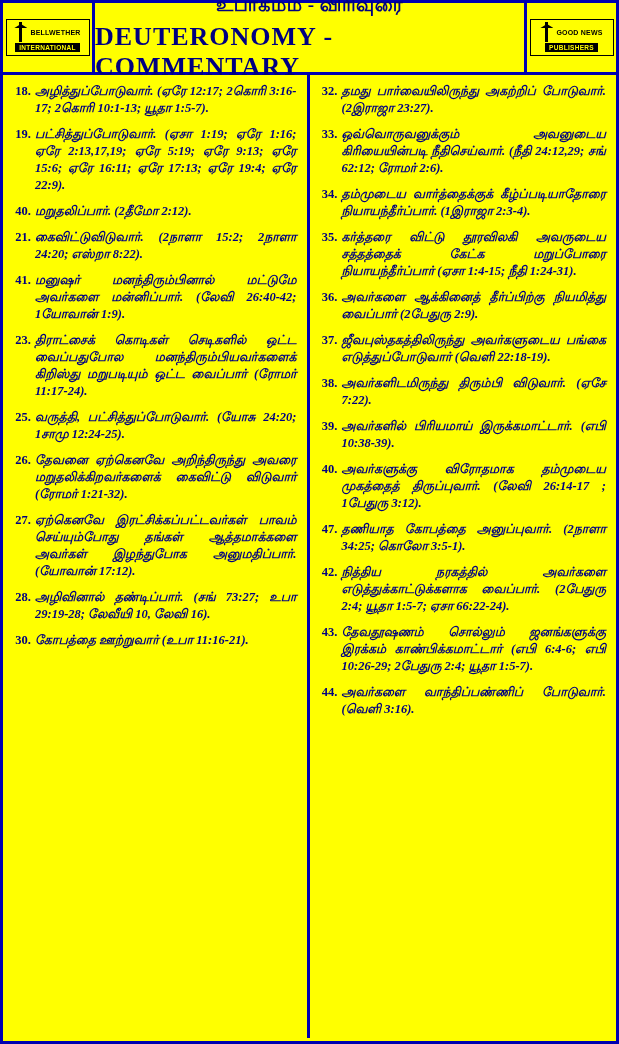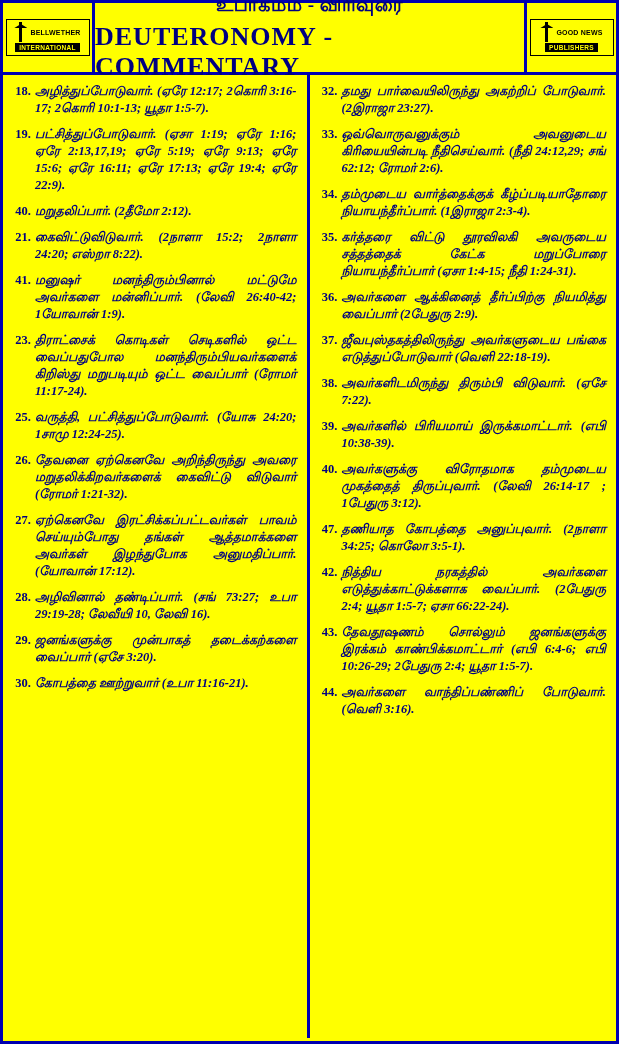--- a/index.html
+++ b/index.html
@@ -218,24 +218,20 @@
         </div>
       <div class="item">
           <span class="num">27.</span>
           <span class="txt">ஏற்கெனவே இரட்சிக்கப்பட்டவர்கள் பாவம் செய்யும்போது தங்கள் ஆத்தமாக்களை அவர்கள் இழந்துபோக அனுமதிப்பார். (யோவான் 17:12).</span>
         </div>
       <div class="item">
           <span class="num">28.</span>
           <span class="txt">அழிவினால் தண்டிப்பார். (சங் 73:27; உபா 29:19-28; லேவீயி 10, லேவி 16).</span>
         </div>
       <div class="item">
-          <span class="num">29.</span>
-          <span class="txt">ஜனங்களுக்கு முன்பாகத் தடைக்கற்களை வைப்பார் (ஏசே 3:20).</span>
-        </div>
-      <div class="item">
           <span class="num">30.</span>
           <span class="txt">கோபத்தை ஊற்றுவார் (உபா 11:16-21).</span>
         </div>
     </div>
 
     <div class="col col-right">
       <div class="item">
           <span class="num">32.</span>
           <span class="txt">தமது பார்வையிலிருந்து அகற்றிப் போடுவார். (2இராஜா 23:27).</span>
         </div>

